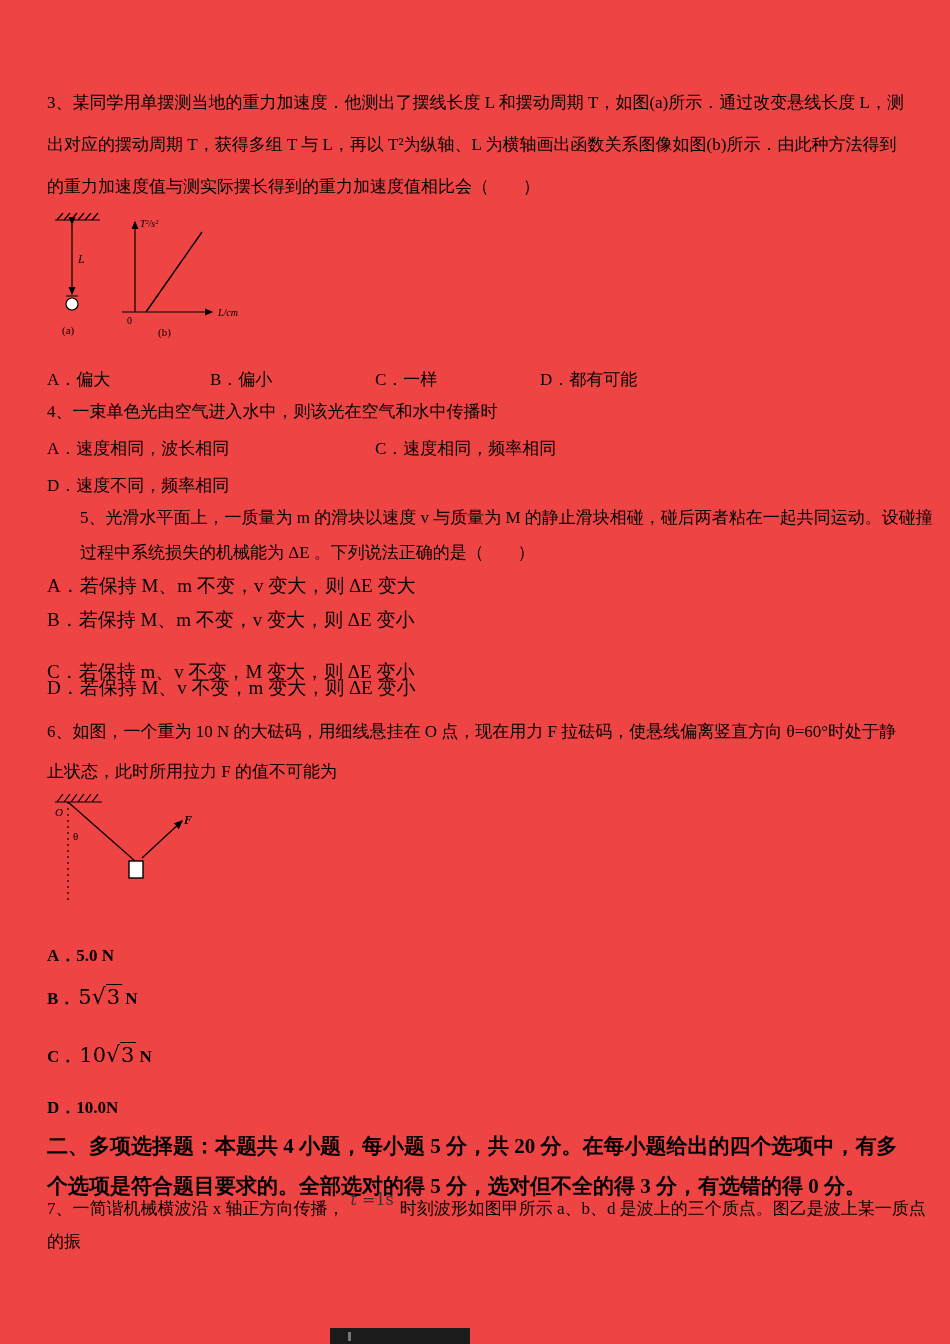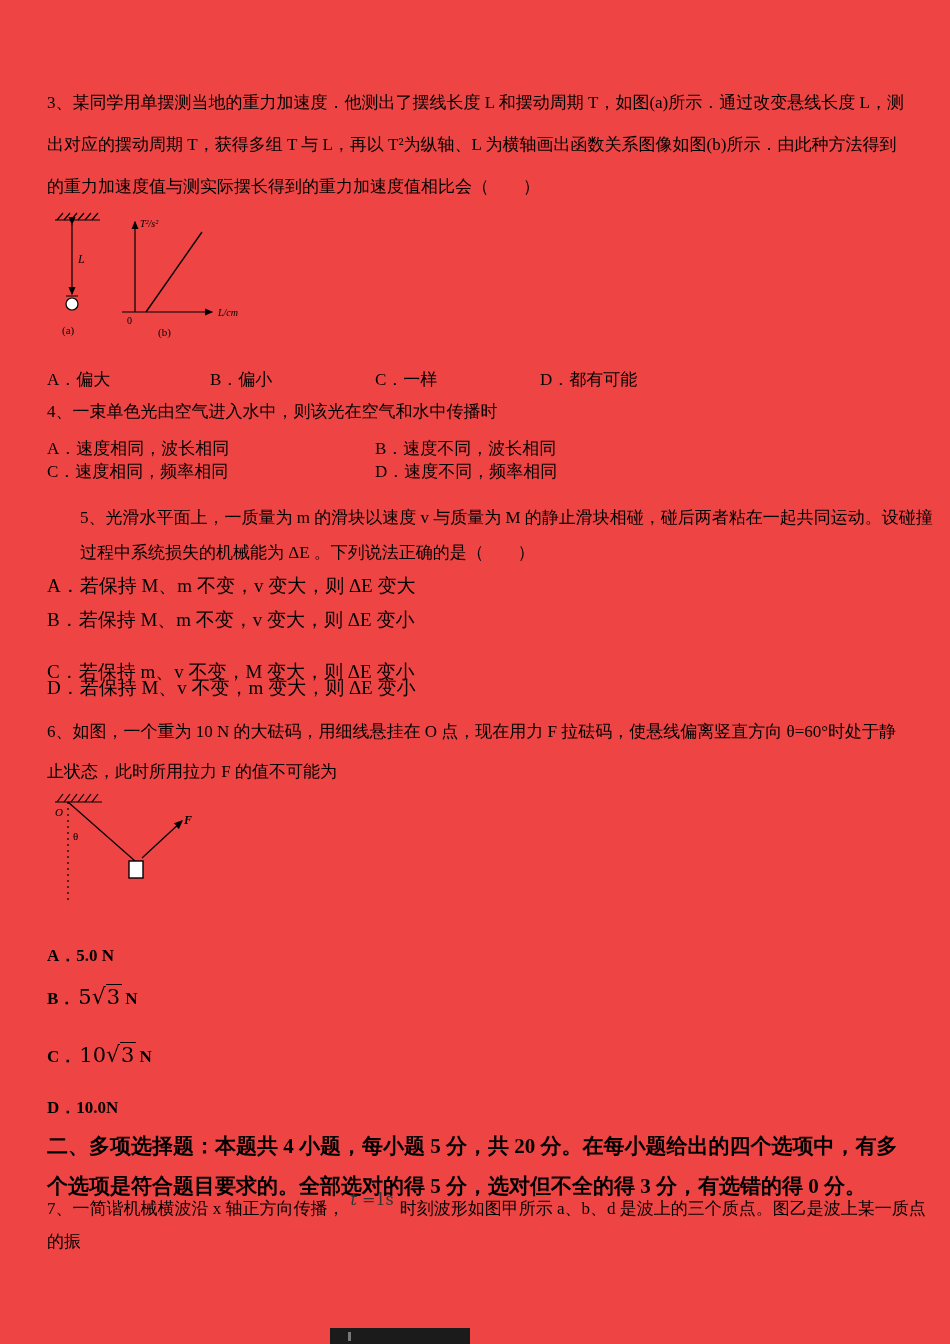--- a/index.html
+++ b/index.html
@@ -10,21 +10,21 @@
     font-family:"Liberation Serif","DejaVu Serif",serif;
     overflow:hidden;
   }
   .abs { position:absolute; }
   .stem { font-size:17px; color:#000; }
   .lh42 { line-height:42px; }
   .lh35 { line-height:35px; }
   .lh40 { line-height:40px; }
   .lh33 { line-height:33px; }
   .opts-row { display:grid; grid-template-columns:163px 165px 165px auto; font-size:17px; }
-  .opts-2col { display:grid; grid-template-columns:328px auto; font-size:17px; }
+  .opts-2col { display:grid; grid-template-columns:328px auto; row-gap:14px; font-size:17px; }
   .opt-line { font-size:19px; line-height:20px; }
   .q6opt { font-size:17px; font-weight:bold; }
   .sqrt-expr { font-family:"DejaVu Serif",serif; font-size:21px; font-weight:normal; padding:0 3px; }
   .sqrt-expr .root { font-size:22px; }
   .radicand { border-top:1.6px solid #000; padding:0 2px 0 1px; }
   .section-head { font-size:21px; font-weight:bold; line-height:40px; }
   .inline-math { font-family:"DejaVu Serif",serif; color:#333; position:relative; top:-9px; font-size:16px; padding:0 6px; }
   .inline-math .var { font-style:italic; }
   svg text { font-family:"Liberation Serif","DejaVu Serif",serif; fill:#000; }
   .cutoff { background:#1b1b1b; }
@@ -72,21 +72,20 @@
   <div class="abs opts-row" style="left:47px; top:368px; width:860px;">
     <span>A．偏大</span>
     <span>B．偏小</span>
     <span>C．一样</span>
     <span>D．都有可能</span>
   </div>
 
   <div class="abs stem" style="left:47px; top:400px; width:860px;">4、一束单色光由空气进入水中，则该光在空气和水中传播时</div>
   <div class="abs opts-2col" style="left:47px; top:437px; width:860px;">
     <span>A．速度相同，波长相同</span>
-    <span>B．速度不同，波长相同</span>
     <span>C．速度相同，频率相同</span>
     <span>D．速度不同，频率相同</span>
   </div>
 
   <div class="abs stem lh35" style="left:47px; top:500px; width:862px;margin-left:33px;">5、光滑水平面上，一质量为 m 的滑块以速度 v 与质量为 M 的静止滑块相碰，碰后两者粘在一起共同运动。设碰撞过程中系统损失的机械能为 ΔE 。下列说法正确的是（　　）</div>
   <div class="abs opt-line" style="left:47px; top:576px;">A．若保持 M、m 不变，v 变大，则 ΔE 变大</div>
   <div class="abs opt-line" style="left:47px; top:610px;">B．若保持 M、m 不变，v 变大，则 ΔE 变小</div>
   <div class="abs opt-line" style="left:47px; top:644px;margin-top:18px;">C．若保持 m、v 不变，M 变大，则 ΔE 变小</div>
   <div class="abs opt-line" style="left:47px; top:678px;">D．若保持 M、v 不变，m 变大，则 ΔE 变小</div>
 

